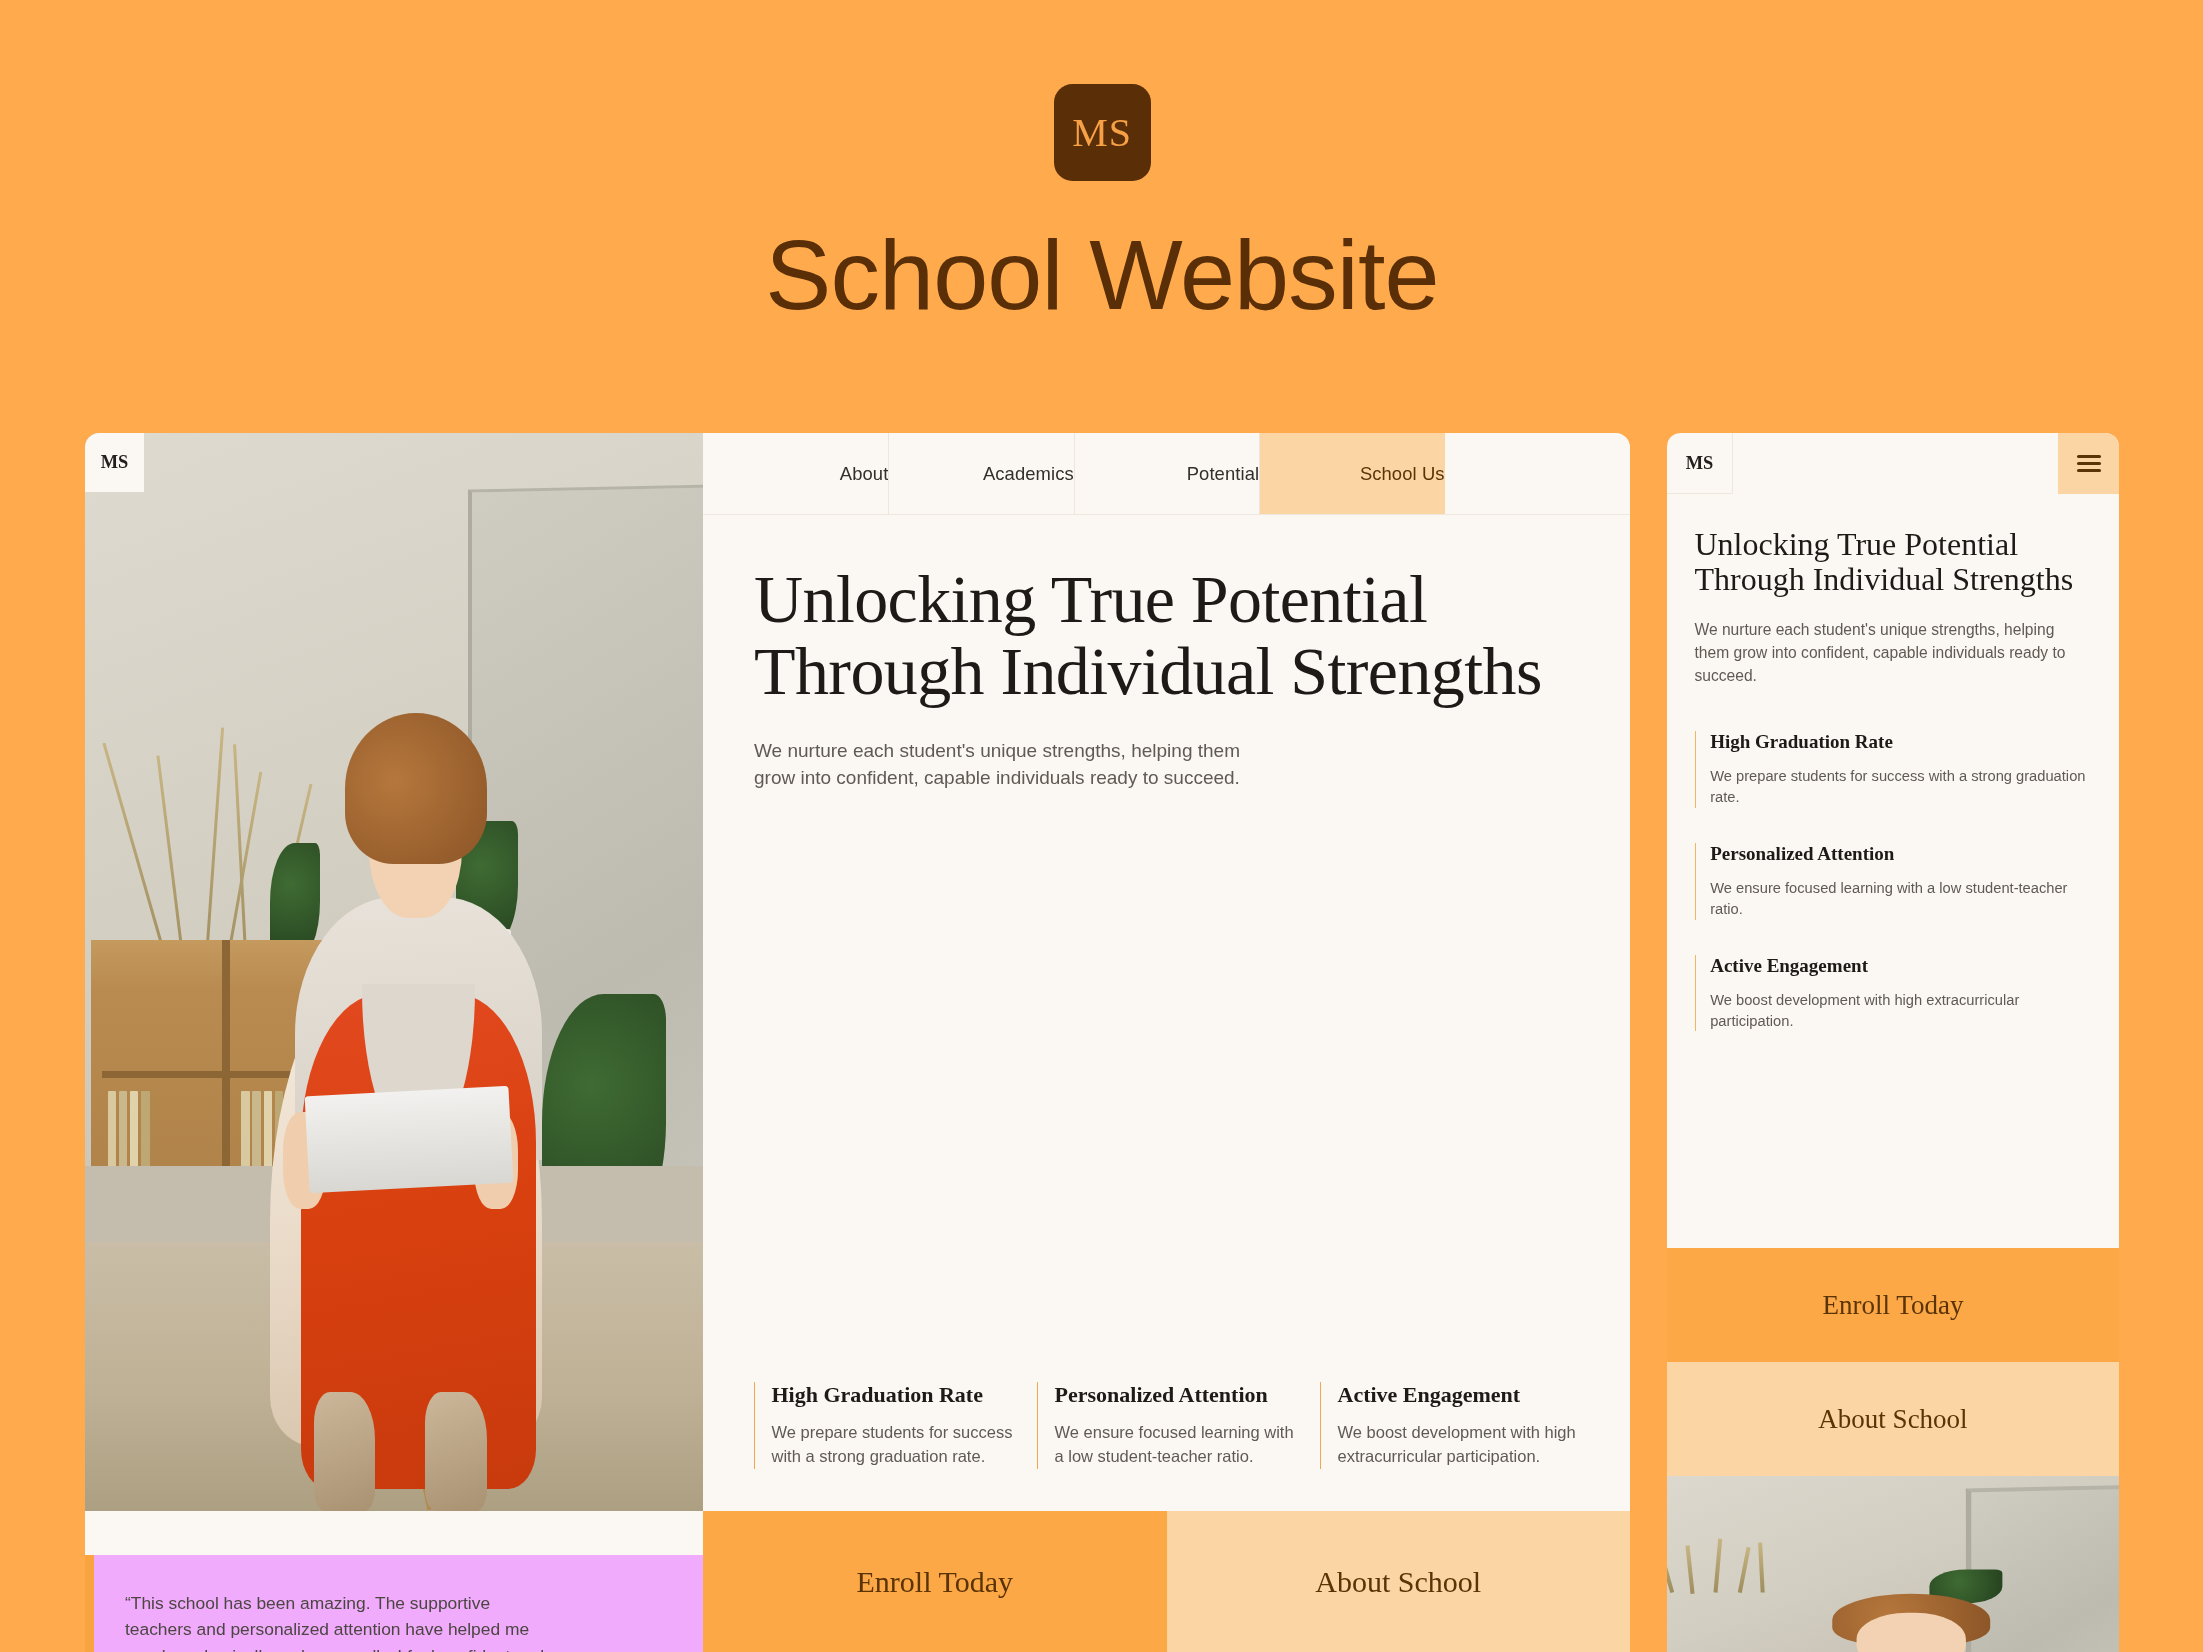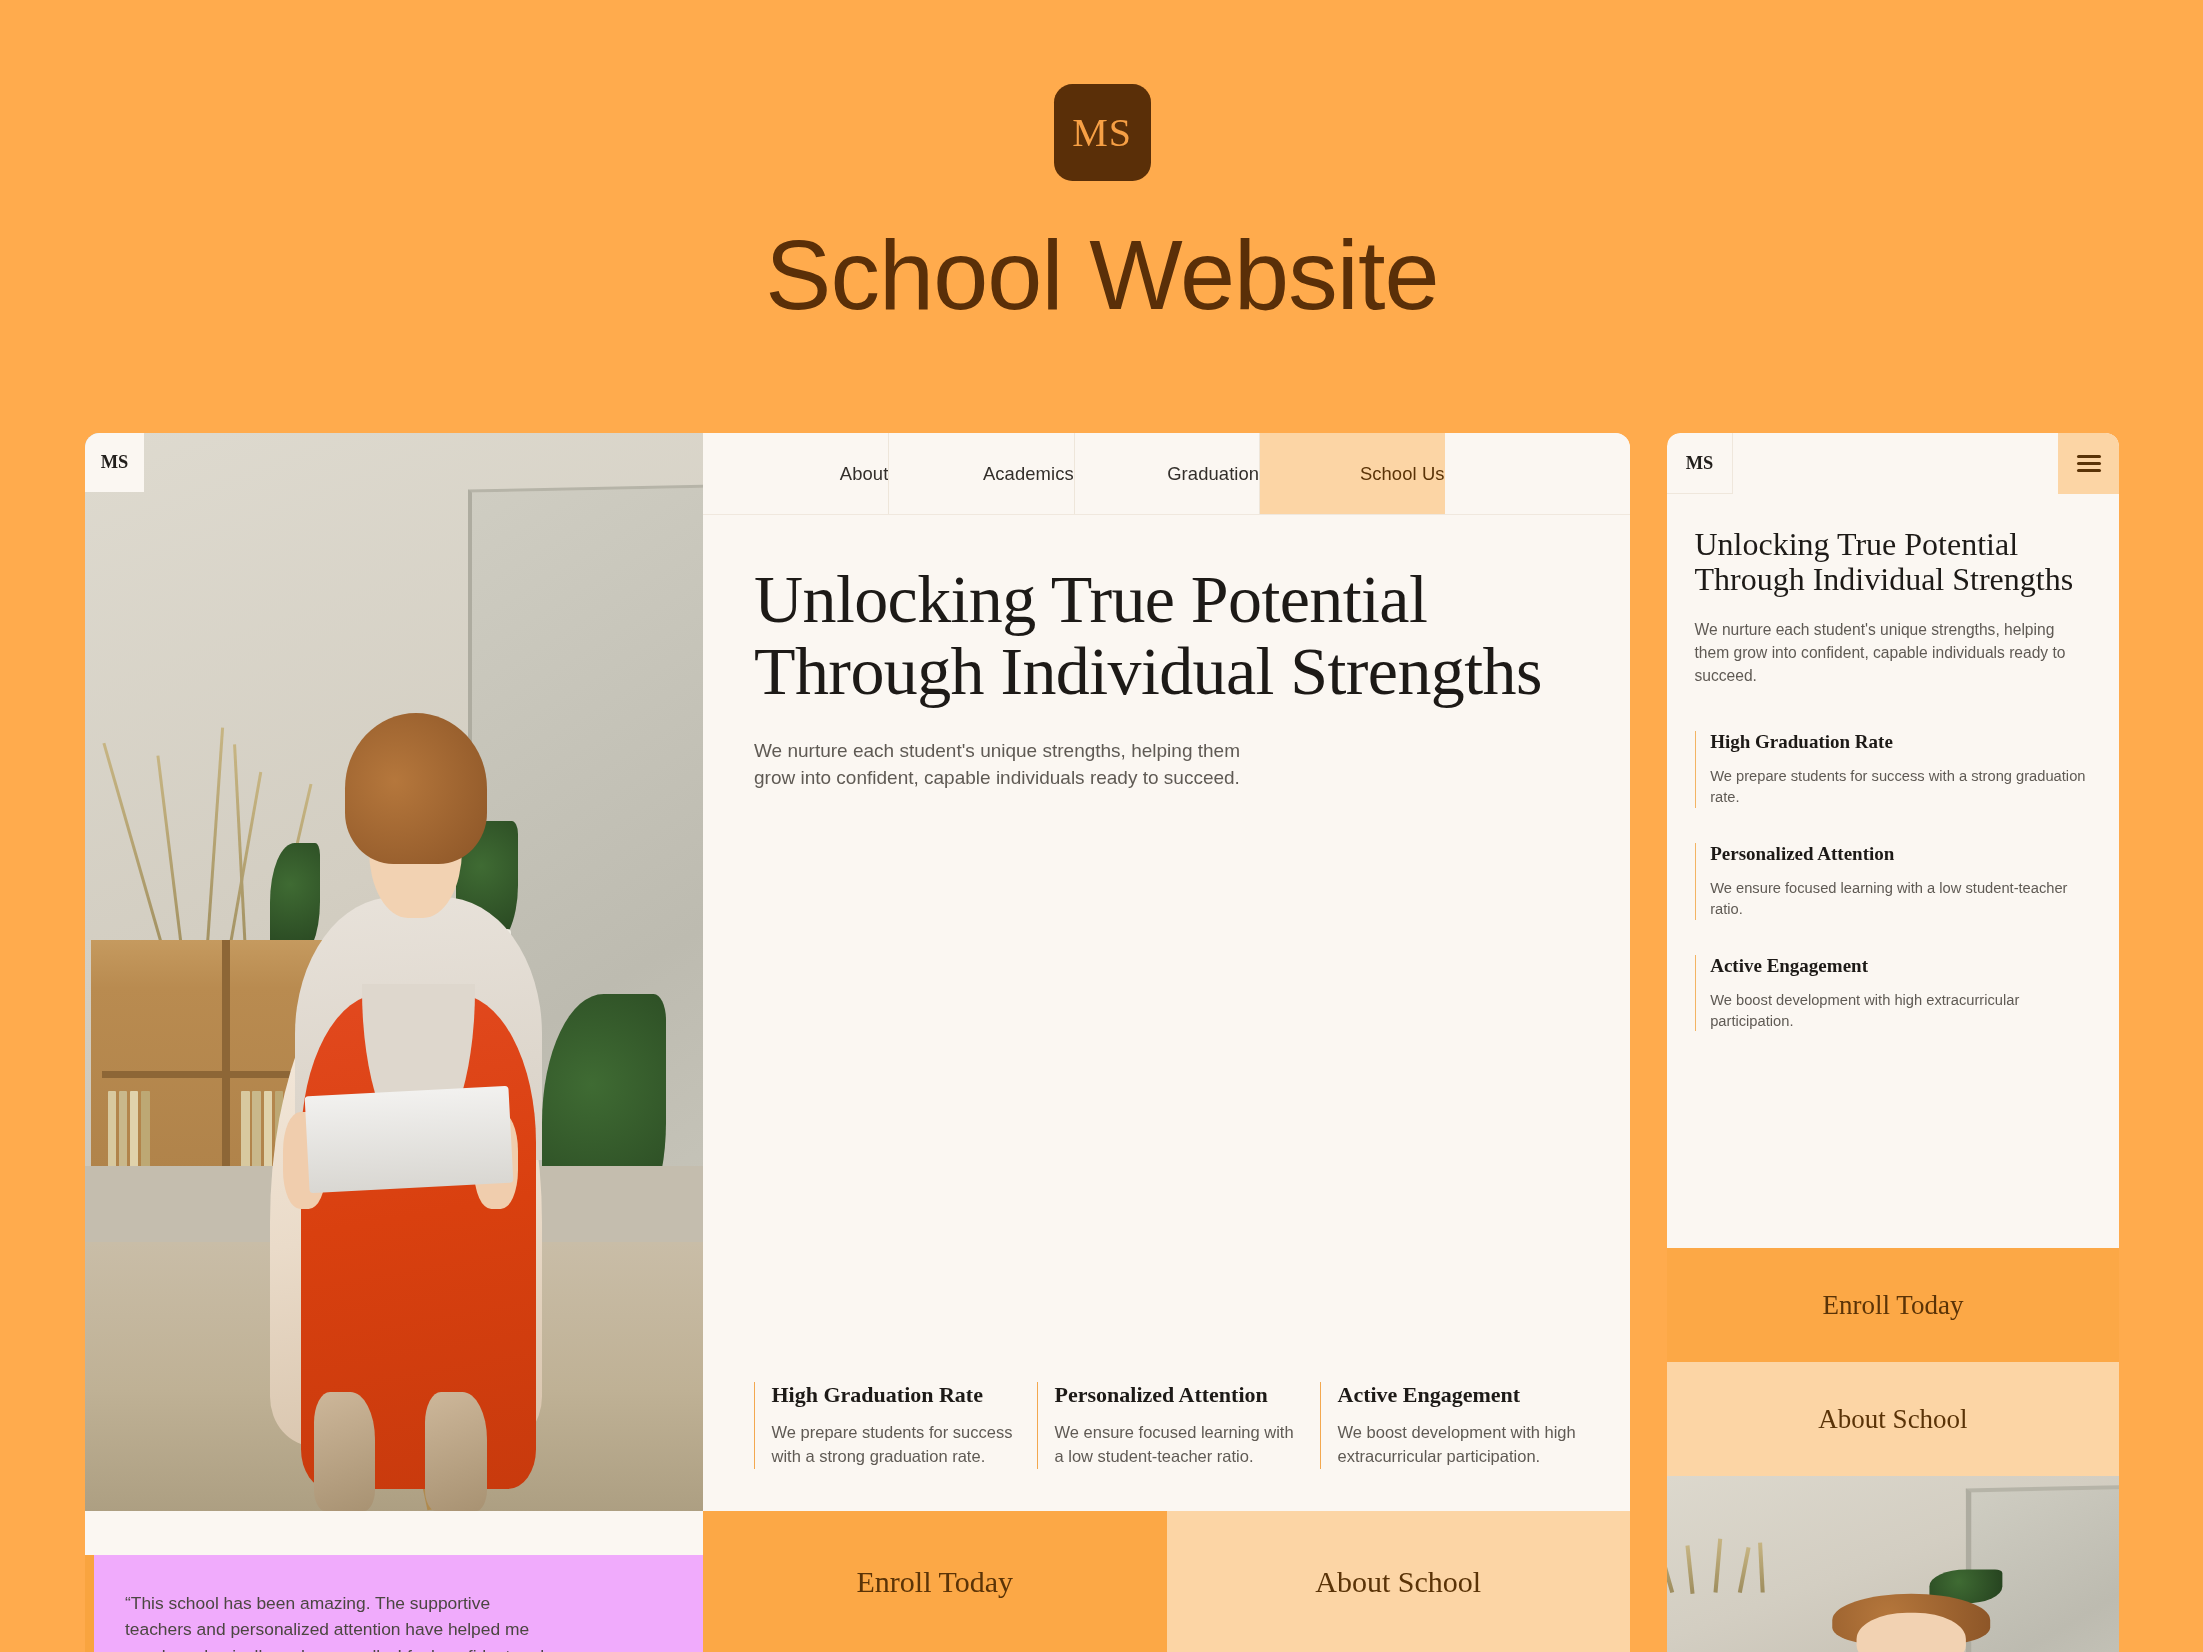--- a/index.html
+++ b/index.html
@@ -360,21 +360,21 @@
     </div>
 
     <nav class="nav">
       <div class="nav-item">
         <span>About</span>
       </div>
       <div class="nav-item">
         <span>Academics</span>
       </div>
       <div class="nav-item">
-        <span>Graduation</span>
+        <span>Potential</span>
       </div>
       <div class="nav-item active">
         <span>School Us</span>
       </div>
     </nav>
 
     <div class="nav-rule"></div>
 
     <div class="content">
       <h1 class="headline">Unlocking True Potential Through Individual Strengths</h1>

